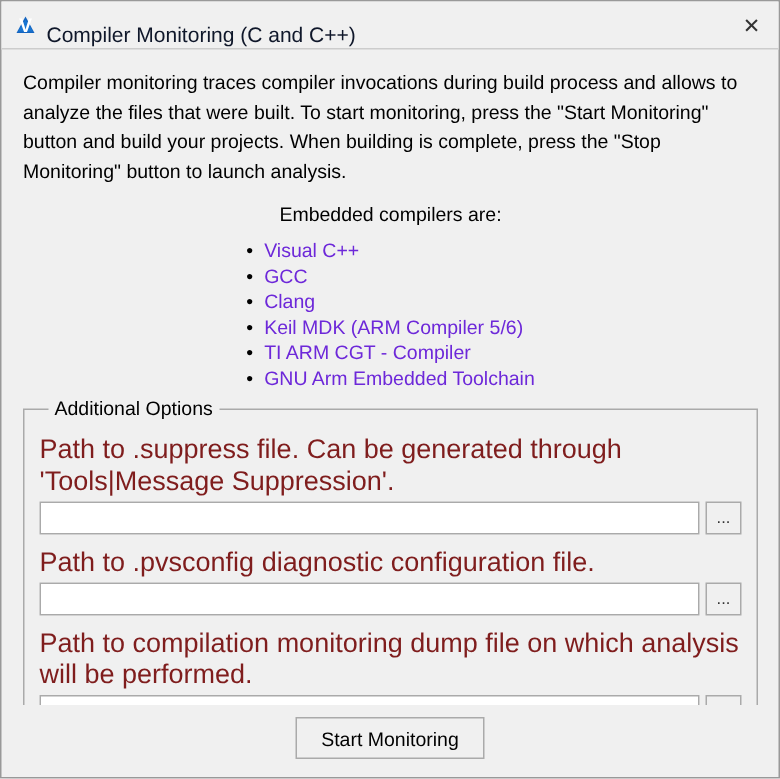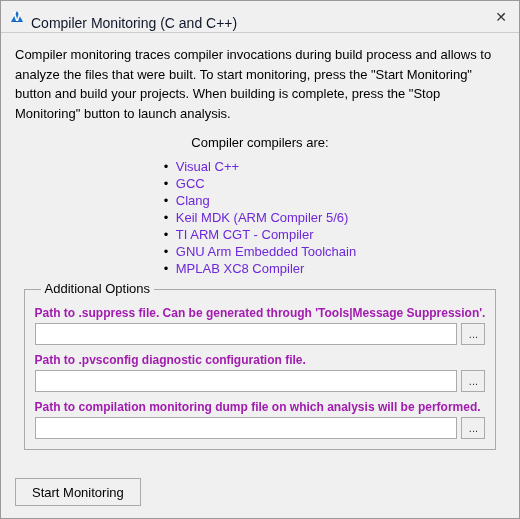--- a/index.html
+++ b/index.html
@@ -124,25 +124,24 @@
       padding: 0 4px;
       font-size: 13px;
       color: #000;
     }
 
     .option-row {
       margin-top: 8px;
     }
 
     .option-label {
-      font-size: 12px;
-      color: #a21caf;
+      font-size: 18px;
+      color: #7f1d1d;
       margin-bottom: 3px;
       display: block;
-      font-weight: bold;
     }
 
     .option-input-row {
       display: flex;
       gap: 4px;
     }
 
     .option-input {
       flex: 1;
       height: 22px;
@@ -162,21 +161,21 @@
       font-size: 11px;
       display: flex;
       align-items: center;
       justify-content: center;
       color: #333;
       flex-shrink: 0;
     }
 
     .footer {
       display: flex;
-      justify-content: flex-start;
+      justify-content: center;
       padding: 8px 14px 12px 14px;
       flex-shrink: 0;
     }
 
     .start-btn {
       height: 28px;
       padding: 0 16px;
       background: #f0f0f0;
       border: 1px solid #aaa;
       cursor: pointer;
@@ -201,30 +200,29 @@
       <polygon points="8,4 13,12 3,12" fill="#1976D2"></polygon>
       <text x="8" y="12" text-anchor="middle" fill="white" font-size="7" font-weight="bold">V</text>
     </svg>
     <span class="title-bar-title">Compiler Monitoring (C and C++)</span>
     <button class="title-bar-close">✕</button>
   </div>
 
   <div class="content">
     <p class="description">Compiler monitoring traces compiler invocations during build process and allows to analyze the files that were built. To start monitoring, press the "Start Monitoring" button and build your projects. When building is complete, press the "Stop Monitoring" button to launch analysis.</p>
 
-    <p class="compilers-title">Compiler compilers are:</p>
+    <p class="compilers-title">Embedded compilers are:</p>
 
     <ul class="compilers-list">
     <li>Visual C++</li>
         <li>GCC</li>
         <li>Clang</li>
         <li>Keil MDK (ARM Compiler 5/6)</li>
         <li>TI ARM CGT - Compiler</li>
         <li>GNU Arm Embedded Toolchain</li>
-        <li>MPLAB XC8 Compiler</li>
       </ul>
 
     <div class="options-group">
       <span class="options-legend">Additional Options</span>
 
       <div class="option-row">
         <span class="option-label">Path to .suppress file. Can be generated through 'Tools|Message Suppression'.</span>
         <div class="option-input-row">
           <input type="text" class="option-input" style="">
           <button class="browse-btn">...</button>

